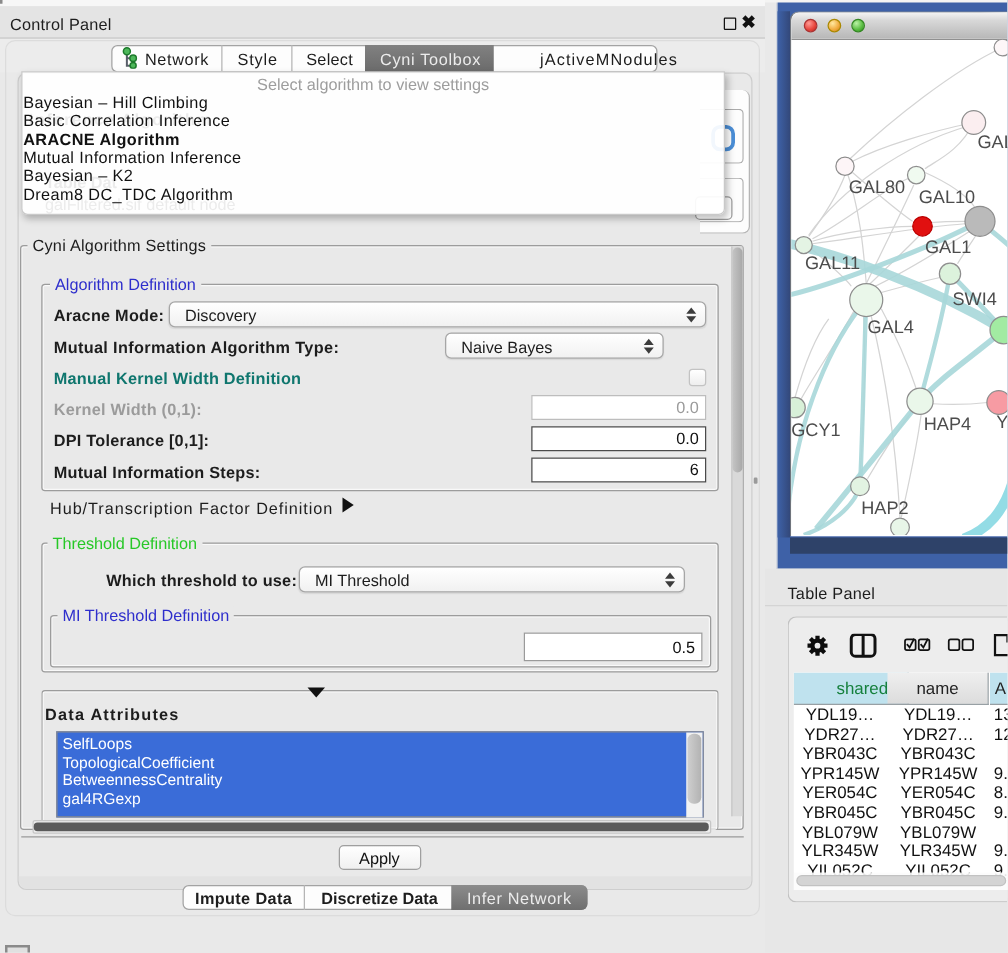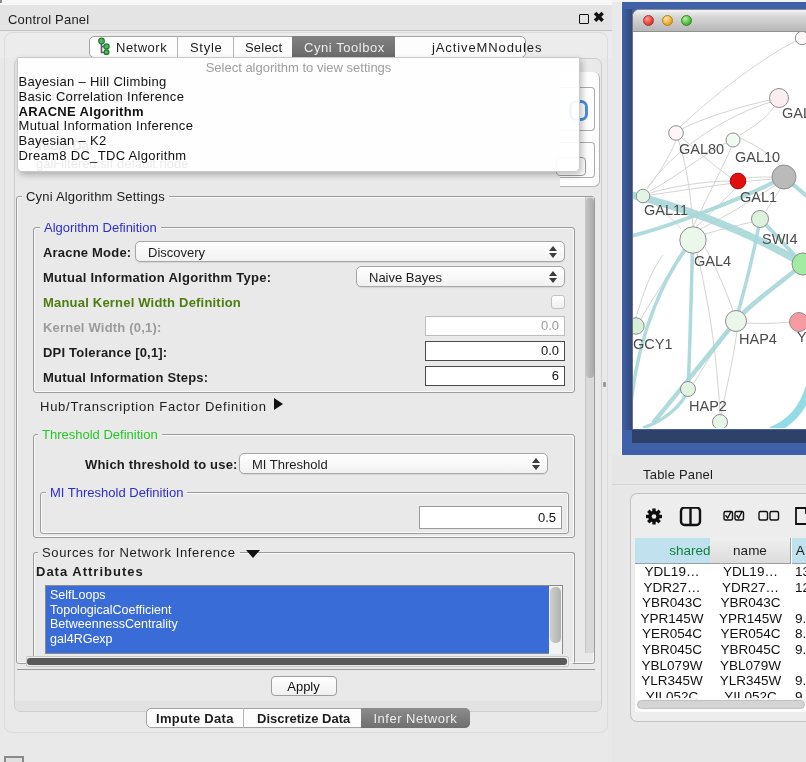--- a/index.html
+++ b/index.html
@@ -78,26 +78,26 @@
   <div class="group" style="left:33px;top:227px;width:542px;height:166px;"></div>
   <div class="gtitle" style="left:40px;top:220px;color:#2e2ecc;">Algorithm Definition</div>
 
   <div class="abs lbl b" style="left:43px;top:245px;">Aracne Mode:</div>
   <div class="combo" style="left:135px;top:241px;width:430px;height:21px;">
     <span class="tx">Discovery</span>
       <i class="up"></i>
       <i class="dn"></i>
   </div>
   <div class="abs lbl b" style="left:43px;top:270px;letter-spacing:0.28px;">Mutual Information Algorithm Type:</div>
-  <div class="combo" style="left:356px;top:266px;width:209px;height:21px;text-decoration:underline;">
+  <div class="combo" style="left:356px;top:266px;width:175px;height:21px;text-decoration:underline;">
     <span class="tx">Naive Bayes</span>
       <i class="up"></i>
       <i class="dn"></i>
   </div>
-  <div class="abs lbl b" style="left:43px;top:295px;color:#4d7c0f;">Manual Kernel Width Definition</div>
+  <div class="abs lbl b" style="left:43px;top:295px;color:#0f766e;">Manual Kernel Width Definition</div>
   <div class="abs" style="left:551px;top:295px;width:14px;height:14px;border:1px solid #c3c3c3;border-radius:3px;background:linear-gradient(#ffffff,#eee);"></div>
   <div class="abs lbl b" style="left:43px;top:320px;color:#9b9b9b;">Kernel Width (0,1):</div>
   <div class="field" style="left:425px;top:316px;width:140px;height:20px;border:1px solid #bdbdbd;color:#9b9b9b;line-height:18px;">0.0</div>
   <div class="abs lbl b" style="left:43px;top:345px;">DPI Tolerance [0,1]:</div>
   <div class="field" style="left:425px;top:341px;width:140px;height:20px;border:1px solid #4a4a4a;line-height:18px;">0.0</div>
   <div class="abs lbl b" style="left:43px;top:370px;">Mutual Information Steps:</div>
   <div class="field" style="left:425px;top:366px;width:140px;height:20px;border:1px solid #4a4a4a;line-height:18px;">6</div>
 
   <div class="abs lbl" style="left:40px;top:399px;letter-spacing:0.75px;">Hub/Transcription Factor Definition</div>
   <div class="abs" style="left:274px;top:398px;width:0;height:0;border-left:9px solid #111;border-top:6px solid transparent;border-bottom:6px solid transparent;"></div>
@@ -108,21 +108,20 @@
   <div class="combo" style="left:239px;top:453px;width:309px;height:21px;">
     <span class="tx">MI Threshold</span>
       <i class="up"></i>
       <i class="dn"></i>
   </div>
   <div class="group" style="left:40px;top:492px;width:529px;height:42px;"></div>
   <div class="gtitle" style="left:46px;top:485px;color:#2e2ecc;">MI Threshold Definition</div>
   <div class="field" style="left:419px;top:506px;width:143px;height:23px;border:1px solid #9a9a9a;line-height:21px;">0.5</div>
 
   <div class="group" style="left:33px;top:552px;width:542px;height:112px;border-bottom:none;"></div>
-  <div class="gtitle lbl" style="left:38px;top:545px;letter-spacing:0.62px;">Sources for Network Inference</div>
   <div class="abs" style="left:246px;top:550px;width:0;height:0;border-top:8px solid #111;border-left:7px solid transparent;border-right:7px solid transparent;"></div>
   <div class="abs lbl b" style="left:36px;top:564px;letter-spacing:1px;">Data Attributes</div>
 
   <div class="abs" style="left:45px;top:585px;width:518px;height:69px;background:#3a6cd8;border:1px solid #8a8a8a;"></div>
   <div class="abs" style="left:50px;top:588px;font-size:12.5px;color:#fff;line-height:14.7px;">SelfLoops<br>TopologicalCoefficient<br>BetweennessCentrality<br>gal4RGexp</div>
   <div class="abs" style="left:549px;top:586px;width:13px;height:68px;background:#f2f2f2;"></div>
   <div class="abs" style="left:550px;top:587px;width:11px;height:56px;background:linear-gradient(90deg,#cfcfcf,#b2b2b2);border-radius:5px;"></div>
 
   <div class="abs" style="left:26px;top:656px;width:543px;height:11px;background:#ededed;border:1px solid #c6c6c6;border-radius:2px;"></div>
   <div class="abs" style="left:27px;top:658px;width:540px;height:7px;background:#5a5a5a;border-radius:3px;"></div>
@@ -172,21 +171,21 @@
       <div class="abs" style="left:29px;top:5px;width:11px;height:11px;border-radius:50%;background:radial-gradient(circle at 35% 30%,#ffe9a0,#f0a93b 60%,#c07d1a);border:0.5px solid #a80;"></div>
       <div class="abs" style="left:48px;top:5px;width:11px;height:11px;border-radius:50%;background:radial-gradient(circle at 35% 30%,#b9f2a4,#57bb3f 60%,#2e8a20);border:0.5px solid #382;"></div>
     </div>
     <div class="abs" style="left:0;top:22px;width:173px;height:397px;background:#fff;overflow:hidden;" id="net"></div>
   </div>
   <div class="abs" style="left:20px;top:430px;width:174px;height:13px;background:#2e4269;"></div>
 </div>
 
 <div class="abs" style="left:612px;top:455px;width:194px;height:307px;background:#e7e7e7;">
   <div class="abs" style="left:0;top:0;width:194px;height:30px;background:#e6e6e6;border-bottom:1px solid #d4d4d4;"></div>
-  <div class="abs lbl" style="left:31px;top:12px;text-align:right;">Table Panel</div>
+  <div class="abs lbl" style="left:18px;top:12px;text-align:right;">Table Panel</div>
   <div class="abs" style="left:18px;top:38px;width:176px;height:229px;background:#ededed;border:1px solid #c2c2c2;border-radius:7px 0 0 7px;border-right:none;">
 
     <svg class="abs" style="left:12px;top:13px;" width="170" height="24" viewBox="0 0 170 24">
       <g fill="none" stroke="#111">
         <g transform="translate(11,9.5)">
           <g stroke="#0d0d0d" stroke-width="3.4">
             <line x1="0" y1="-8" x2="0" y2="8"></line>
               <line x1="-8" y1="0" x2="8" y2="0"></line>
             <line x1="-5.7" y1="-5.7" x2="5.7" y2="5.7"></line>
               <line x1="-5.7" y1="5.7" x2="5.7" y2="-5.7"></line>

